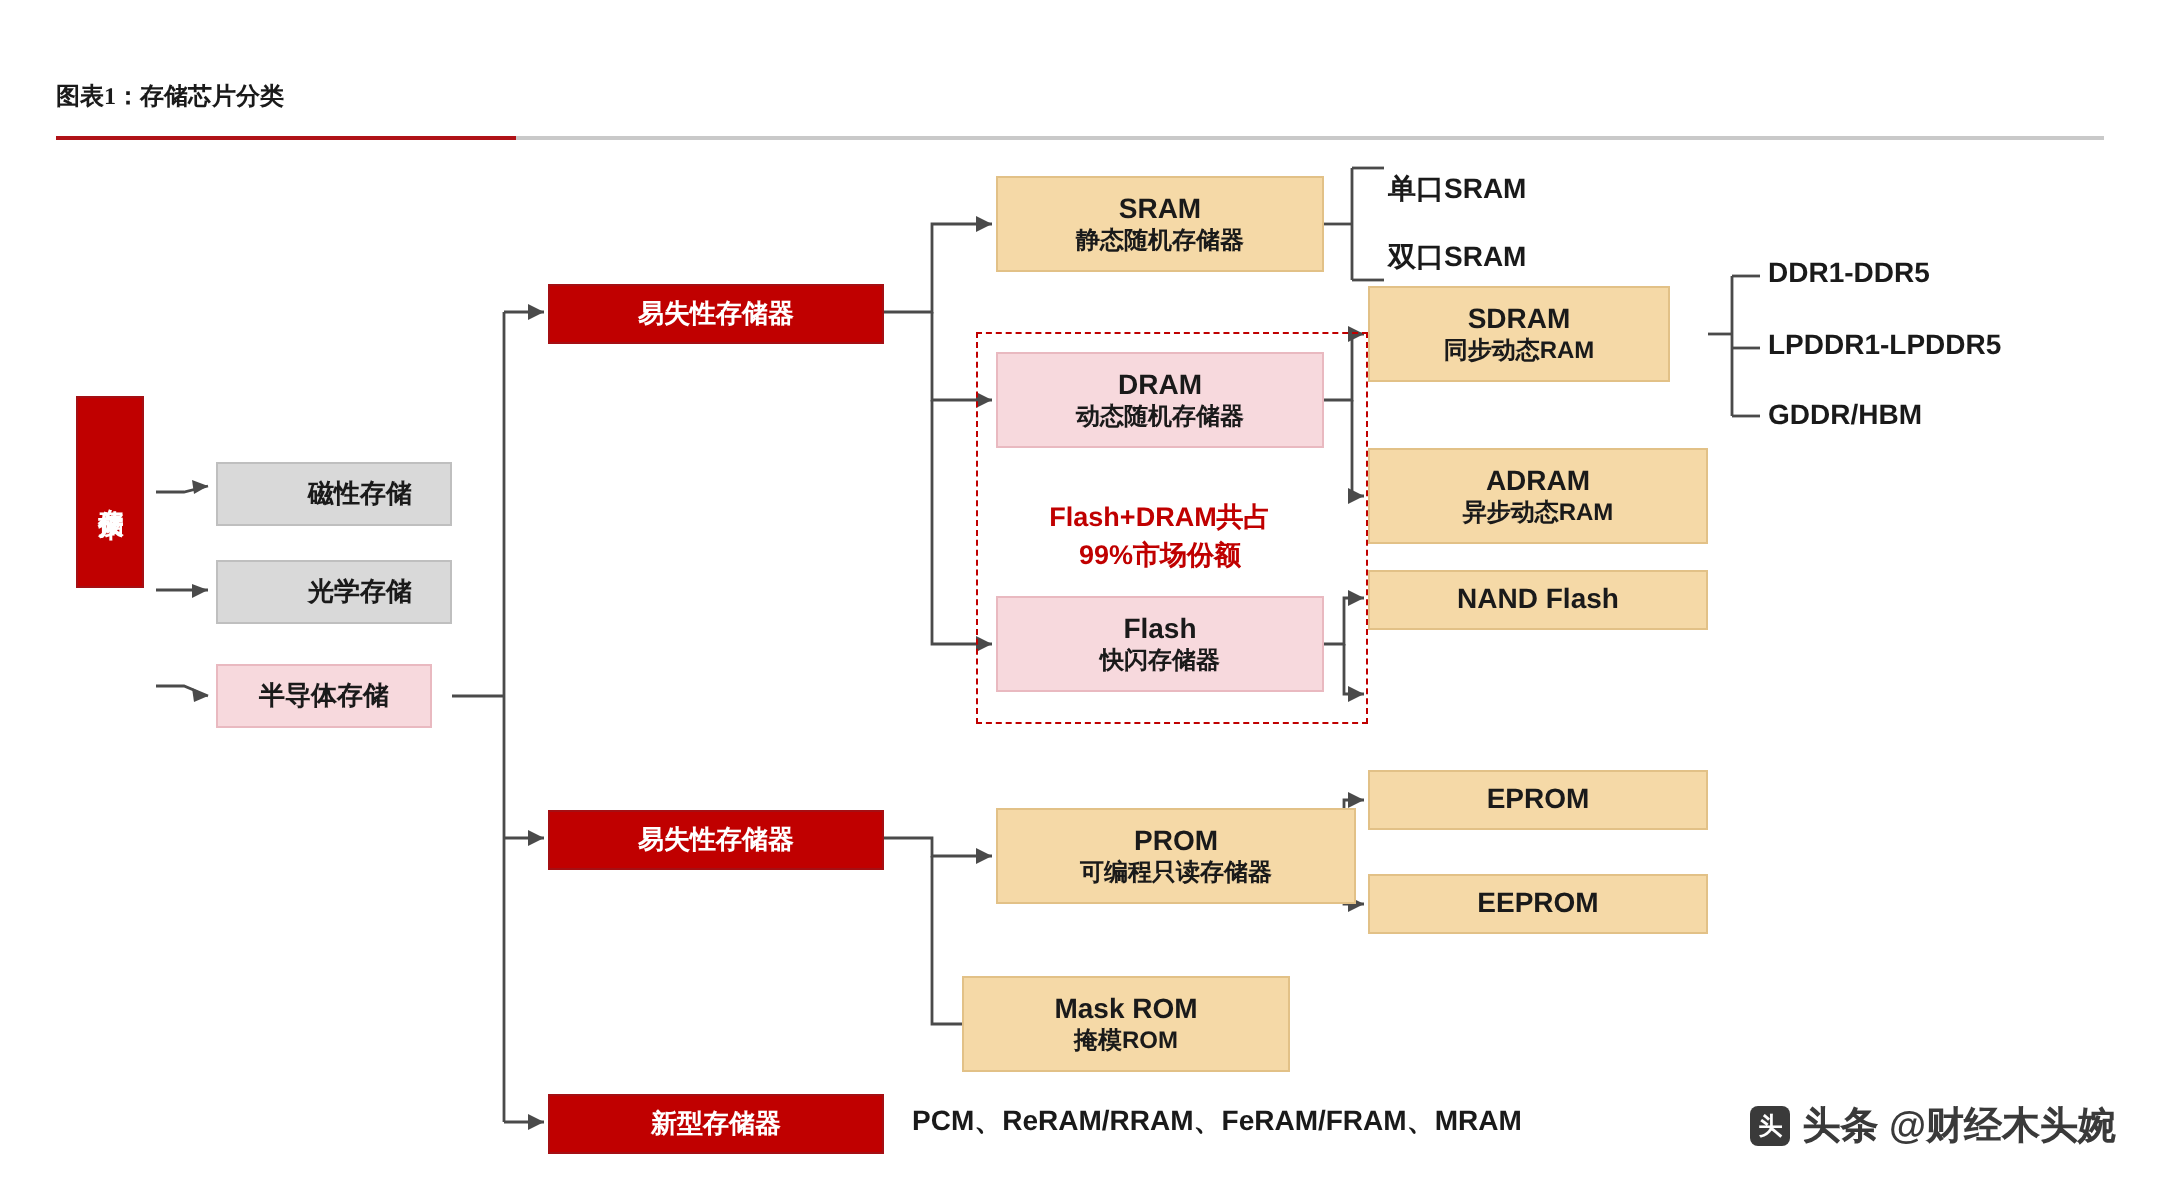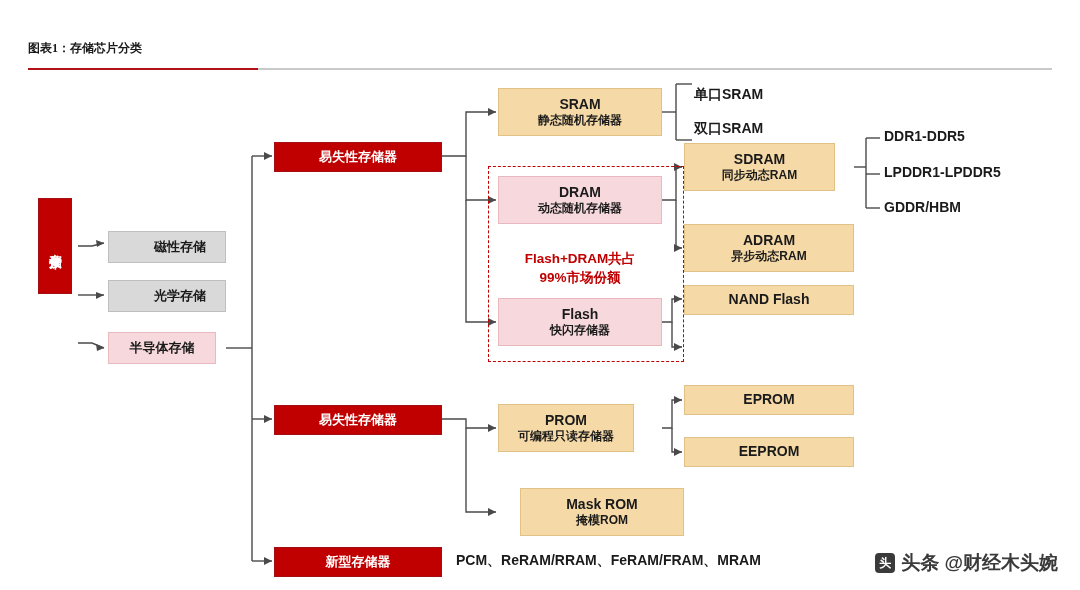--- a/index.html
+++ b/index.html
@@ -285,26 +285,26 @@
   <div class="dashnote" style="left:498px; top:250px; width:164px;">
     <div>Flash+DRAM共占</div>
     <div>99%市场份额</div>
   </div>
 
   <div class="node n-pink" style="left:498px; top:298px; width:164px; height:48px;">
     <span class="t1">Flash</span>
     <span class="t2">快闪存储器</span>
   </div>
 
-  <div class="node n-tan" style="left:498px; top:404px; width:136px; height:48px;">
+  <div class="node n-tan" style="left:498px; top:404px; width:180px; height:48px;">
     <span class="t1">PROM</span>
     <span class="t2">可编程只读存储器</span>
   </div>
 
-  <div class="node n-tan" style="left:520px; top:488px; width:164px; height:48px;">
+  <div class="node n-tan" style="left:481px; top:488px; width:164px; height:48px;">
     <span class="t1">Mask ROM</span>
     <span class="t2">掩模ROM</span>
   </div>
 
   <div class="node n-tan" style="left:684px; top:143px; width:151px; height:48px;">
     <span class="t1">SDRAM</span>
     <span class="t2">同步动态RAM</span>
   </div>
 
   <div class="node n-tan" style="left:684px; top:224px; width:170px; height:48px;">

